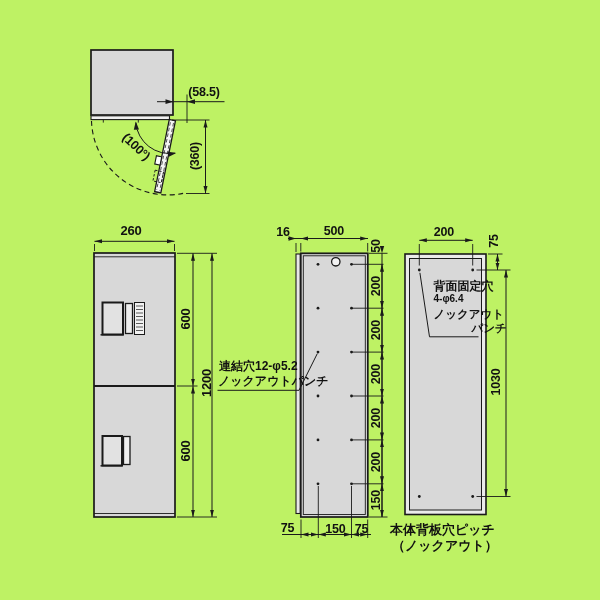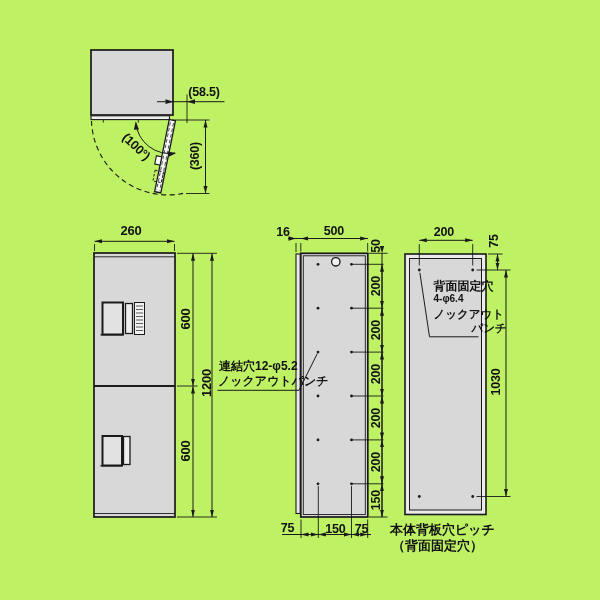--- a/index.html
+++ b/index.html
@@ -183,15 +183,15 @@
 <div class="blk" style="left:218px;top:374.5px;">ノックアウトパンチ</div>
 
 <div class="lbl" style="left:444px;top:232px;">200</div>
 <div class="lbl rot90" style="left:494px;top:241px;">75</div>
 <div class="lbl rot90" style="left:496px;top:382px;">1030</div>
 <div class="blk" style="left:433.5px;top:280px;font-size:12px;">背面固定穴</div>
 <div class="blk" style="left:433.5px;top:294px;font-size:10px;">4-φ6.4</div>
 <div class="blk" style="left:433.5px;top:308.5px;font-size:11.5px;">ノックアウト</div>
 <div class="blk" style="left:433.5px;top:323px;font-size:11.5px;margin-left:38px;">パンチ</div>
 <div class="blk cap" style="left:390px;top:523px;">本体背板穴ピッチ</div>
-<div class="blk cap" style="left:392px;top:538.5px;">（背面固定穴）</div>
+<div class="blk cap" style="left:392px;top:538.5px;">（ノックアウト）</div>
 
 </div>
 
 </body></html>

